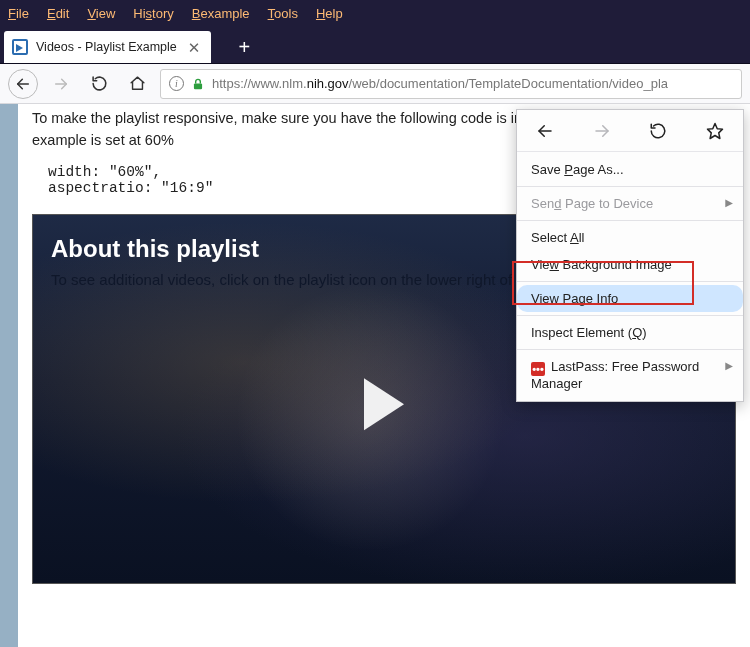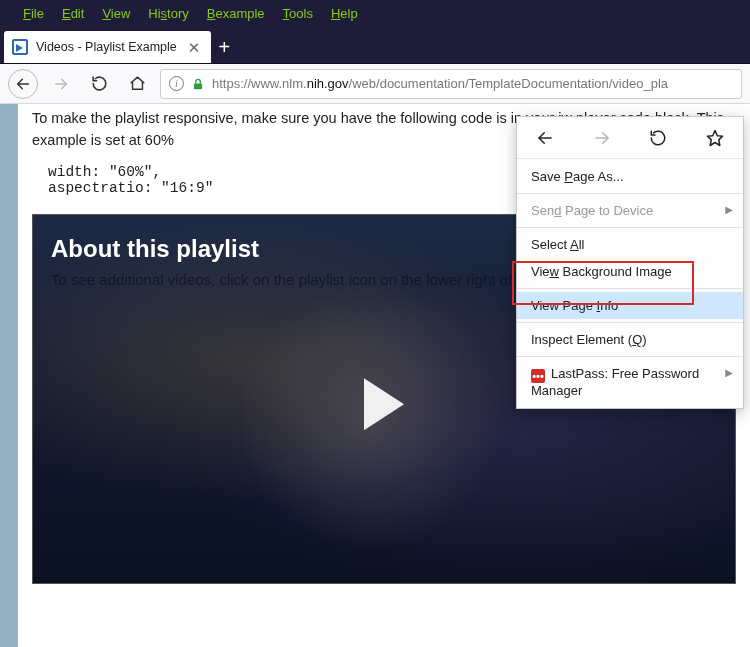--- a/index.html
+++ b/index.html
@@ -1,24 +1,24 @@
 <!DOCTYPE html>
 <html><head>
 <meta charset="utf-8">
 <style>
   * { margin: 0; padding: 0; box-sizing: border-box; }
   html, body { width: 750px; height: 647px; font-family: "Segoe UI", Tahoma, sans-serif; font-size: 13px; overflow: hidden; background: #fff; }
 
   
-  .menubar { height: 26px; background: #1f1c39; color: #84cc16; display: flex; align-items: center; padding: 0 15px; gap: 2px; }
+  .menubar { height: 26px; background: #1f1c39; color: #fdba74; display: flex; align-items: center; padding: 0 0; gap: 2px; }
   .menubar span.mi { padding: 3px 8px; cursor: default; }
   .menubar .ul { text-decoration: underline; }
 
   
-  .tabstrip { height: 38px; background: #1f1c39; display: flex; align-items: flex-end; padding-left: 4px; gap: 0; border-bottom: 1px solid #0d0b1e; }
+  .tabstrip { height: 38px; background: #1f1c39; display: flex; align-items: flex-end; padding-left: 4px; gap: 20px; border-bottom: 1px solid #0d0b1e; }
   .tab { background: #fff; height: 32px; min-width: 200px; border-radius: 3px 3px 0 0; display: flex; align-items: center; padding: 0 8px; gap: 8px; color: #222; }
   .tab .favicon { width: 16px; height: 16px; background: #fff; border: 2px solid #2b6cb0; border-radius: 2px; position: relative; }
   .tab .favicon::before { content: ""; position: absolute; left: 2px; top: 3px; width: 0; height: 0; border-left: 7px solid #2b6cb0; border-top: 4px solid transparent; border-bottom: 4px solid transparent; }
   .tab .tlabel { flex: 1; white-space: nowrap; overflow: hidden; text-overflow: ellipsis; font-size: 12.5px; }
   .tab .close { color: #666; font-size: 15px; line-height: 1; padding: 0 3px; }
   .newtab { color: #fff; width: 26px; height: 26px; font-size: 20px; display: flex; align-items: center; justify-content: center; margin-bottom: 3px; }
 
   
   .toolbar { height: 40px; background: #f9f9fb; border-bottom: 1px solid #d8d8dc; display: flex; align-items: center; padding: 0 8px; gap: 8px; }
   .navbtn { width: 30px; height: 30px; display: flex; align-items: center; justify-content: center; color: #333; }
@@ -47,30 +47,30 @@
   .video-bg::after { content: ""; position: absolute; inset: 0; background:
      radial-gradient(ellipse at 30% 40%, rgba(120,100,70,0.35), transparent 45%),
      radial-gradient(ellipse at 70% 60%, rgba(70,60,110,0.35), transparent 50%); }
   .video h2 { position: absolute; left: 18px; top: 20px; color: #fff; font-size: 24px; font-weight: 600; }
   .video .sub { position: absolute; left: 18px; top: 56px; color: #0f172a; font-size: 15px; }
   .play { position: absolute; left: 50%; top: 50%; width: 0; height: 0; transform: translate(-50%, -40%);
           border-left: 40px solid rgba(255,255,255,0.92);
           border-top: 26px solid transparent; border-bottom: 26px solid transparent; }
 
   
-  .ctx { position: absolute; right: 6px; top: 12px; width: 228px; background: #fdfdfd; border: 1px solid #c8c8cc; box-shadow: 0 4px 14px rgba(0,0,0,0.25); }
+  .ctx { position: absolute; right: 6px; top: 5px; width: 228px; background: #fdfdfd; border: 1px solid #c8c8cc; box-shadow: 0 4px 14px rgba(0,0,0,0.25); }
   .ctx-nav { height: 42px; display: flex; align-items: center; justify-content: space-around; border-bottom: 1px solid #e6e6ea; }
   .ctx-nav .nb { width: 40px; height: 36px; display: flex; align-items: center; justify-content: center; }
   .ctx ul { list-style: none; padding: 4px 0; }
   .ctx li { padding: 6px 14px; font-size: 13px; color: #222; position: relative; cursor: default; }
   .ctx li .ul { text-decoration: underline; }
   .ctx li.disabled { color: #9a9a9e; }
   .ctx li.sep { padding: 0; margin: 3px 0; height: 1px; background: #e2e2e6; }
   .ctx li .sub-ind { position: absolute; right: 10px; top: 7px; color: #888; font-size: 10px; }
-  .ctx li.highlight { background: #cfe6ff; }
+  .ctx li.highlight { background: #cfe6ff; border-radius: 10px; }
   .ctx li .ext-icon { display: inline-block; width: 14px; height: 14px; background: #d32d27; color: #fff; font-size: 11px; text-align: center; line-height: 14px; border-radius: 2px; margin-right: 6px; vertical-align: -2px; font-weight: 700; }
   .ctx li.strike { text-decoration: line-through; text-decoration-color: #d32d27; }
 
   .redbox { position: absolute; border: 2.5px solid #d32d27; pointer-events: none; }
 
   
   .clip { white-space: nowrap; overflow: hidden; text-overflow: clip; }
 </style>
 </head>
 <body>

